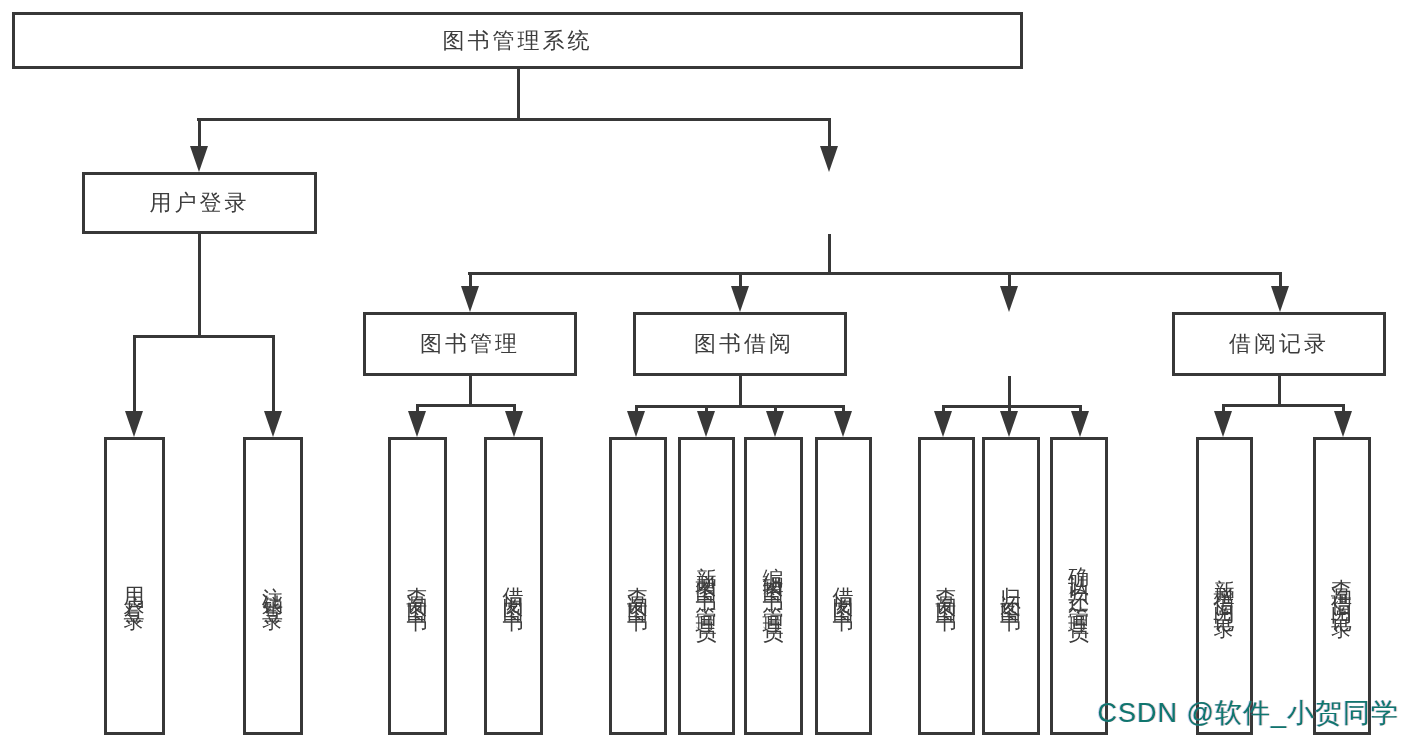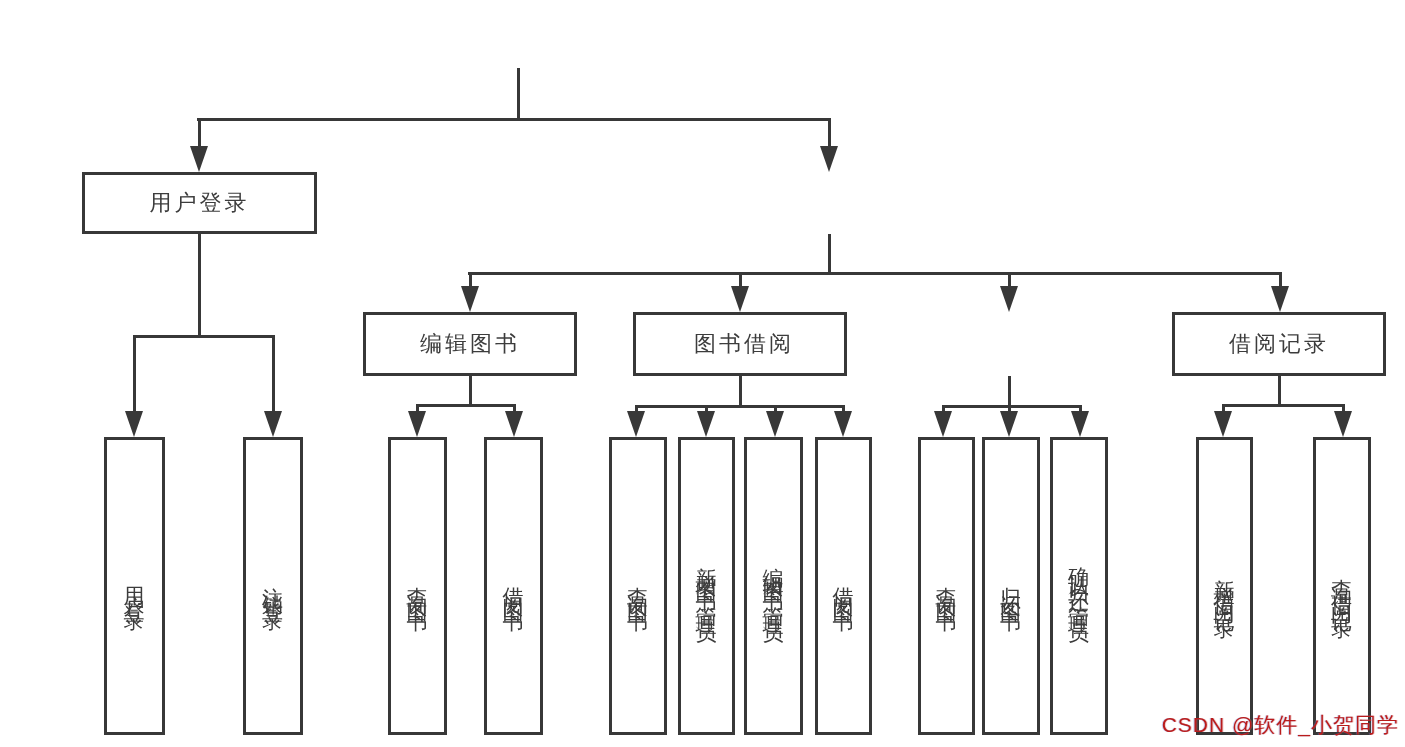--- a/index.html
+++ b/index.html
@@ -41,33 +41,36 @@
     position: absolute;
     width: 0;
     height: 0;
     border-left: 9px solid transparent;
     border-right: 9px solid transparent;
     border-top: 26px solid #383838;
   }
   .watermark {
     position: absolute;
     right: 6px;
-    bottom: 8px;
-    font-size: 21px;
-    color: #b91c1c;
+    bottom: 16px;
+    font-size: 27px;
+    color: #0f766e;
     letter-spacing: 1px;
     white-space: nowrap;
     text-shadow: 1px 0 0 rgba(214,116,116,0.35), -1px 0 0 rgba(110,130,220,0.35);
   }
 </style>
 </head>
 <body>
 
 <div class="canvas">
 
+  <div class="box hbox" style="left:12px;top:12px;width:1011px;height:57px;">
+    <span class="lbl">图书管理系统</span>
+  </div>
 
   <div class="line" style="left:517px;top:68px;width:3px;height:52px;"></div>
   <div class="line" style="left:197px;top:118px;width:634px;height:3px;"></div>
   <div class="line" style="left:198px;top:118px;width:3px;height:30px;"></div>
   <div class="arrow" style="left:190px;top:146px;"></div>
   <div class="line" style="left:828px;top:118px;width:3px;height:30px;"></div>
   <div class="arrow" style="left:820px;top:146px;"></div>
 
   <div class="box hbox" style="left:82px;top:172px;width:235px;height:62px;">
     <span class="lbl">用户登录</span>
@@ -85,21 +88,21 @@
   <div class="line" style="left:469px;top:272px;width:3px;height:16px;"></div>
   <div class="arrow" style="left:461px;top:286px;"></div>
   <div class="line" style="left:739px;top:272px;width:3px;height:16px;"></div>
   <div class="arrow" style="left:731px;top:286px;"></div>
   <div class="line" style="left:1008px;top:272px;width:3px;height:16px;"></div>
   <div class="arrow" style="left:1000px;top:286px;"></div>
   <div class="line" style="left:1279px;top:272px;width:3px;height:16px;"></div>
   <div class="arrow" style="left:1271px;top:286px;"></div>
 
   <div class="box hbox" style="left:363px;top:312px;width:214px;height:64px;">
-    <span class="lbl">编辑图书</span>
+    <span class="lbl">图书管理</span>
   </div>
   <div class="box hbox" style="left:633px;top:312px;width:214px;height:64px;padding-left:8px;">
     <span class="lbl">图书借阅</span>
   </div>
   <div class="box hbox" style="left:1172px;top:312px;width:214px;height:64px;">
     <span class="lbl">借阅记录</span>
   </div>
 
   <div class="line" style="left:469px;top:376px;width:3px;height:30px;"></div>
   <div class="line" style="left:416px;top:404px;width:100px;height:3px;"></div>

